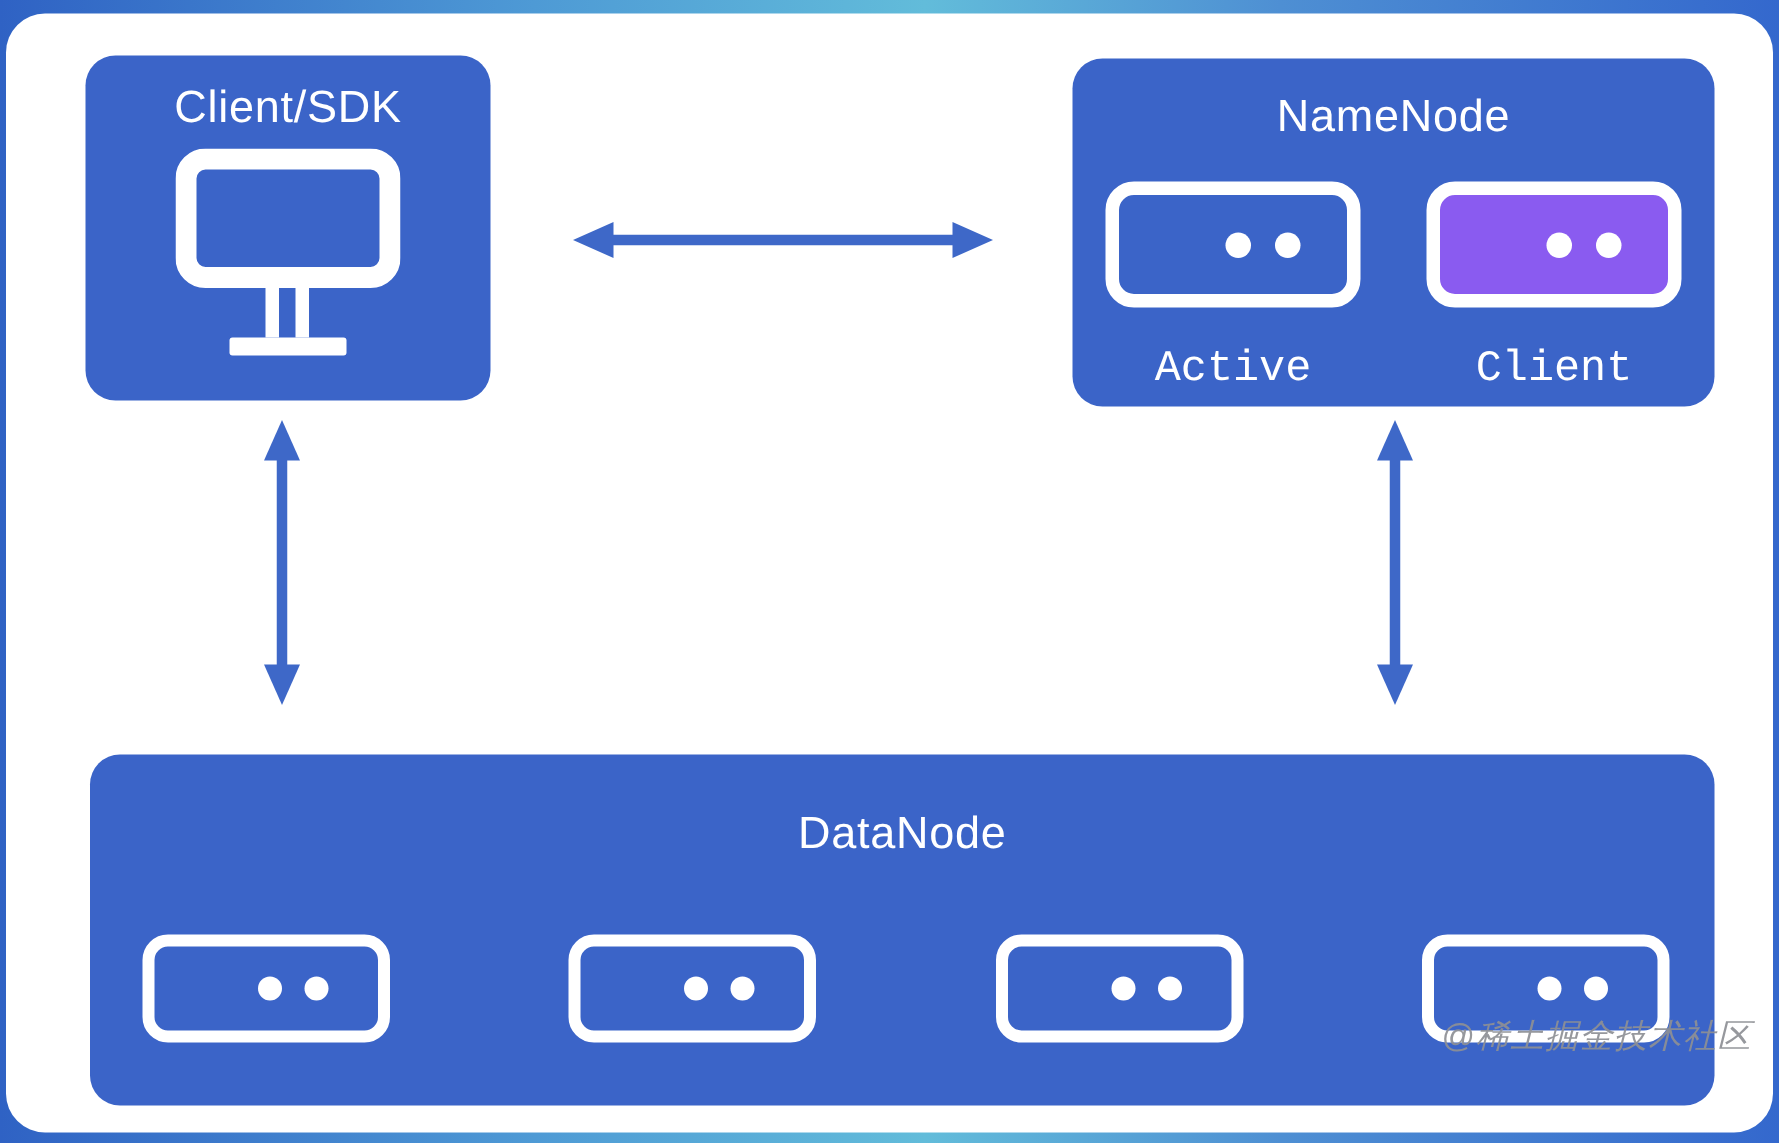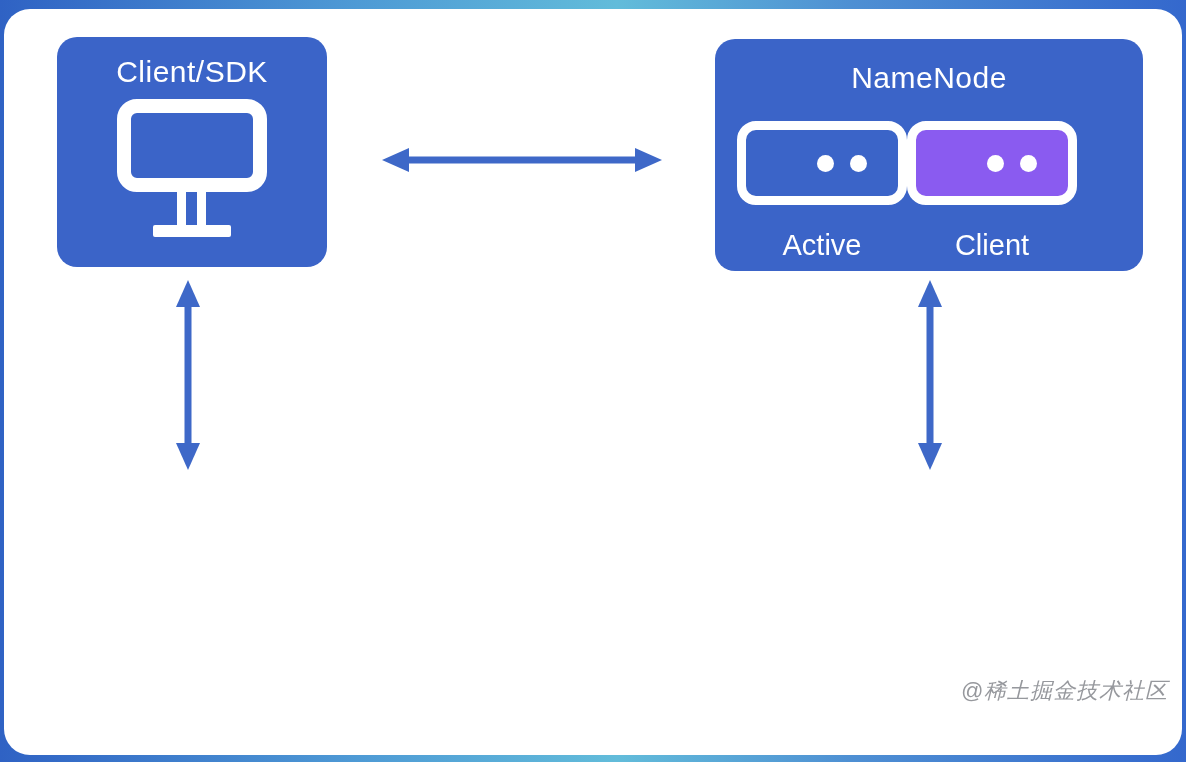--- a/index.html
+++ b/index.html
@@ -37,21 +37,23 @@
   .client-box { left: 57px; top: 37px; width: 270px; height: 230px; }
   .client-box .node-title { margin-top: 18px; }
   .monitor-wrap { display: flex; justify-content: center; margin-top: 10px; }
 
   
   .namenode-box { left: 715px; top: 39px; width: 428px; height: 232px; }
   .namenode-box .node-title { margin-top: 22px; }
   .nn-row {
     margin-top: 26px;
     display: flex;
+    justify-content: space-between;
     padding: 0 22px;
+    font-family: Liberation Mono, monospace;
   }
   .nn-col { display: flex; flex-direction: column; align-items: center; gap: 24px; }
   .server-label { font-size: 29px; font-weight: 500; color: #FFFFFF; }
 
   
   .server {
     border: 9px solid #FFFFFF;
     border-radius: 19px;
     display: flex;
     align-items: center;
@@ -142,15 +144,36 @@
     <polygon points="16,0 4,27 28,27" fill="#3E68C8"></polygon>
     <polygon points="16,190 4,163 28,163" fill="#3E68C8"></polygon>
   </svg>
 
   <svg class="arrow arrow-v-right" width="32" height="190" viewBox="0 0 32 190">
     <rect x="12.5" y="20" width="7" height="150" fill="#3E68C8"></rect>
     <polygon points="16,0 4,27 28,27" fill="#3E68C8"></polygon>
     <polygon points="16,190 4,163 28,163" fill="#3E68C8"></polygon>
   </svg>
 
+  <div class="node datanode-box">
+    <div class="node-title">DataNode</div>
+    <div class="dn-row">
+      <div class="server dn-size">
+        <span class="dot"></span>
+        <span class="dot"></span>
+      </div>
+      <div class="server dn-size">
+        <span class="dot"></span>
+        <span class="dot"></span>
+      </div>
+      <div class="server dn-size">
+        <span class="dot"></span>
+        <span class="dot"></span>
+      </div>
+      <div class="server dn-size">
+        <span class="dot"></span>
+        <span class="dot"></span>
+      </div>
+    </div>
+  </div>
 
   <div class="watermark">@稀土掘金技术社区</div>
 </div>
 
 </body></html>

